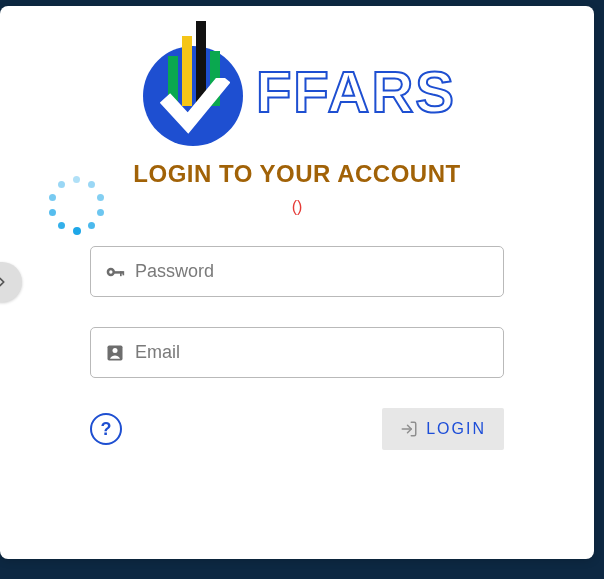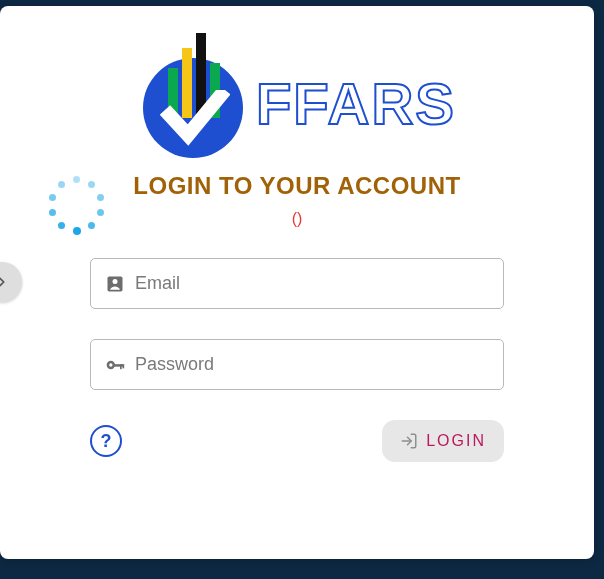--- a/index.html
+++ b/index.html
@@ -12,21 +12,21 @@
       position: relative;
     }
     .card {
       background: #fff;
       border-radius: 8px;
       position: absolute;
       top: 6px;
       left: 0;
       right: 10px;
       bottom: 20px;
-      padding: 32px 30px 30px 30px;
+      padding: 20px 30px 30px 30px;
       box-shadow: 0 2px 8px rgba(0,0,0,0.15);
     }
     .logo-row {
       display: flex;
       align-items: center;
       justify-content: center;
       gap: 8px;
       margin-top: 10px;
     }
     .logo-mark {
@@ -136,30 +136,30 @@
       background: #fff;
       font-size: 18px;
       font-weight: 700;
       display: flex;
       align-items: center;
       justify-content: center;
       cursor: pointer;
     }
     .login-btn {
       background: #e7e7e7;
-      color: #be185d;
+      color: #1d4ed8;
       border: none;
       padding: 12px 18px;
       font-size: 16px;
       letter-spacing: 2px;
       display: flex;
       align-items: center;
       gap: 8px;
       cursor: pointer;
-      border-radius: 13px;
+      border-radius: 2px;
     }
     .side-tab {
       position: absolute;
       left: -18px;
       top: 262px;
       width: 40px;
       height: 40px;
       background: #dedede;
       border-radius: 50%;
       display: flex;
@@ -208,40 +208,40 @@
     <div class="dot" style="left:10px; top:46px; opacity:.9;"></div>
     <div class="dot" style="left:1px;  top:33px; opacity:.75;"></div>
     <div class="dot" style="left:1px;  top:18px; opacity:.6;"></div>
     <div class="dot" style="left:10px; top:5px; opacity:.45;"></div>
   </div>
 
   <div class="form-area">
     <div class="input-wrap">
       <span class="icon">
         <svg width="20" height="20" viewBox="0 0 24 24" fill="#6d6d6d">
-            <rect x="3" y="3" width="18" height="18" rx="2"></rect>
-            <circle cx="12" cy="9" r="3" fill="#fff"></circle>
-            <path d="M6 19c1-3 4-4 6-4s5 1 6 4" fill="#fff"></path>
-          </svg>
-      </span>
-      <input type="text" placeholder="Email" style="">
-    </div>
-
-    <div class="input-wrap">
-      <span class="icon">
-        <svg width="20" height="20" viewBox="0 0 24 24" fill="#6d6d6d">
             <circle cx="7" cy="12" r="5"></circle>
             <circle cx="7" cy="12" r="2" fill="#fff"></circle>
             <rect x="11" y="11" width="11" height="3"></rect>
             <rect x="18" y="11" width="2" height="6"></rect>
             <rect x="21" y="11" width="2" height="5"></rect>
           </svg>
       </span>
       <input type="password" placeholder="Password" style="">
     </div>
+
+    <div class="input-wrap">
+      <span class="icon">
+        <svg width="20" height="20" viewBox="0 0 24 24" fill="#6d6d6d">
+            <rect x="3" y="3" width="18" height="18" rx="2"></rect>
+            <circle cx="12" cy="9" r="3" fill="#fff"></circle>
+            <path d="M6 19c1-3 4-4 6-4s5 1 6 4" fill="#fff"></path>
+          </svg>
+      </span>
+      <input type="text" placeholder="Email" style="">
+    </div>
   </div>
 
   <div class="footer-row">
     <div class="help-btn">
       <span>?</span>
     </div>
     <button class="login-btn">
       <svg width="18" height="18" viewBox="0 0 24 24" fill="none" stroke="#8f8f8f" stroke-width="2" stroke-linecap="round" stroke-linejoin="round">
           <path d="M15 3h4a2 2 0 0 1 2 2v14a2 2 0 0 1-2 2h-4"></path>
           <polyline points="10 17 15 12 10 7"></polyline>

